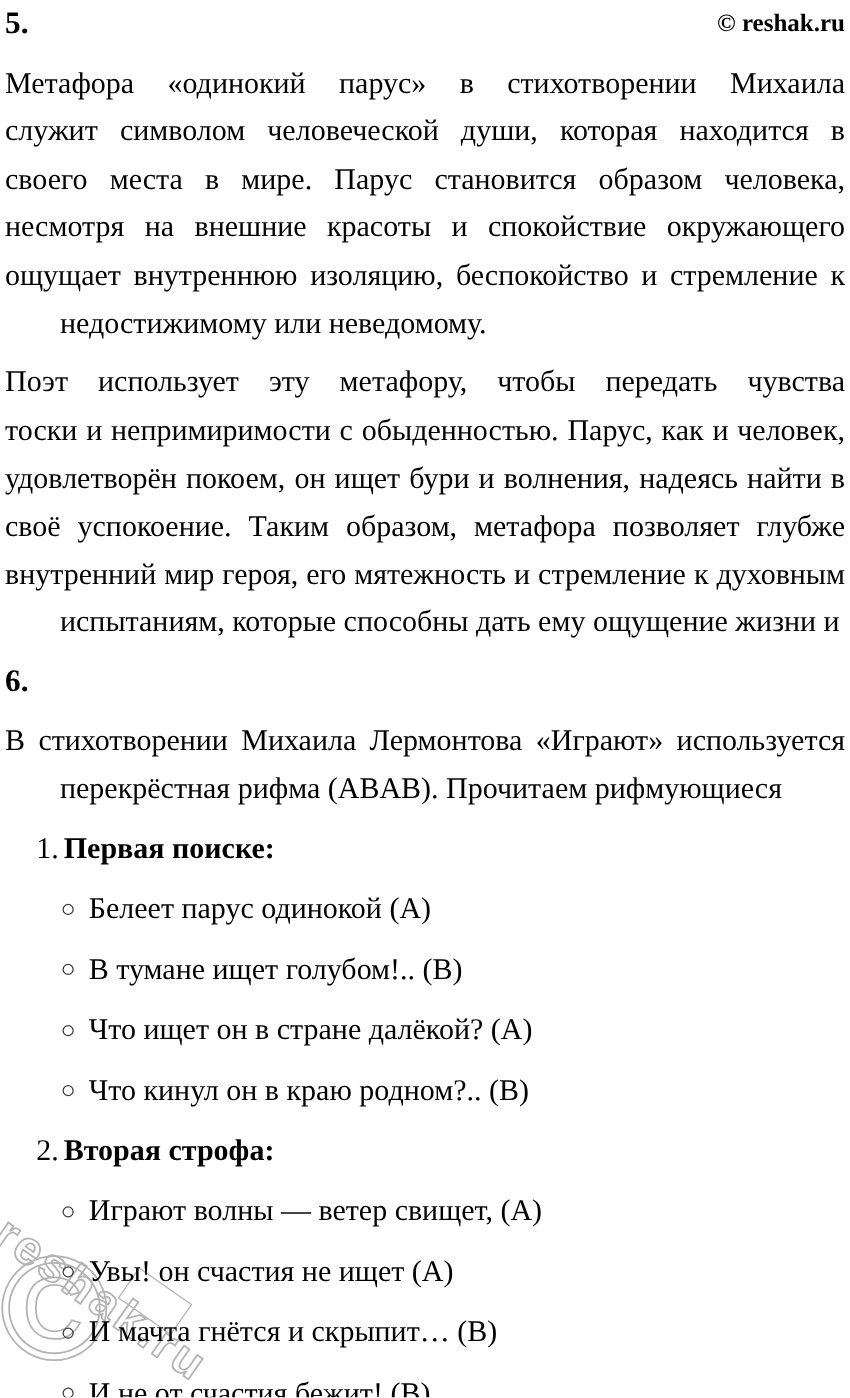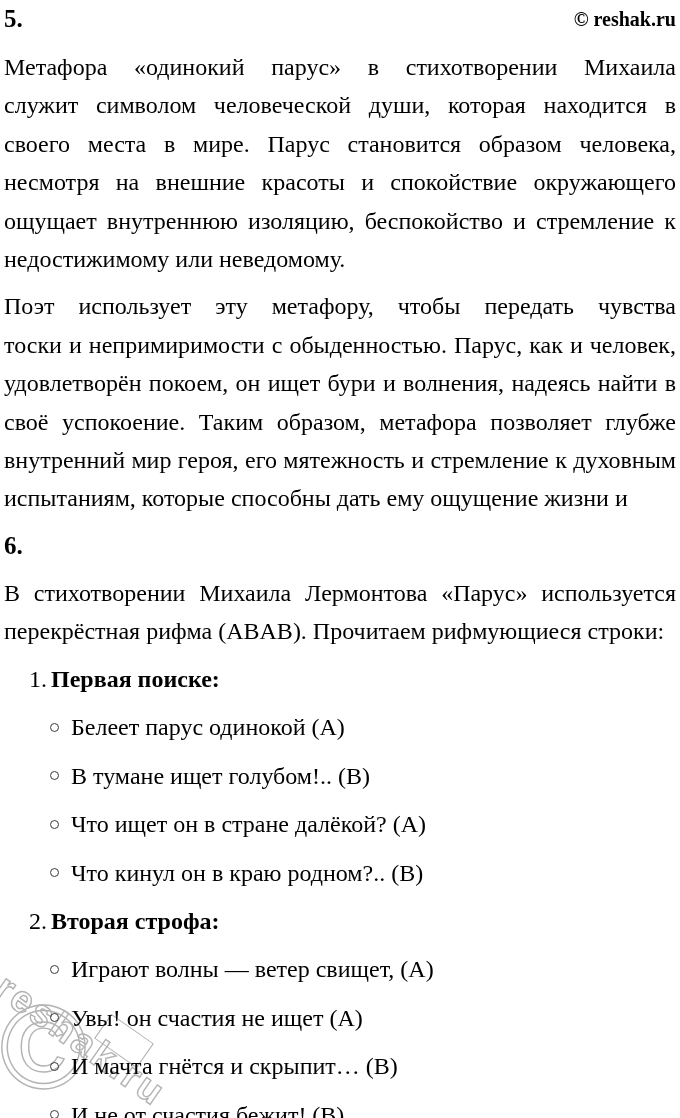--- a/index.html
+++ b/index.html
@@ -42,21 +42,21 @@
   }
   .hdr {
     display: flex; justify-content: space-between; align-items: flex-start;
     line-height: 30px; margin-bottom: 14px;
   }
   .hdr-num { font-weight: bold; font-size: 25px; }
   .hdr-copy { font-size: 20px; font-weight: bold; }
   .para { margin: 0 0 9px 0; }
   .line { line-height: 38.4px; height: 38.4px; overflow: hidden; }
   .line.j { text-align: justify; text-align-last: justify; }
-  .line.last { text-align: left; }
+  .line.last { text-align: left; margin-left: 44px; }
   .sec-num {
     font-weight: bold; font-size: 25px;
     line-height: 38.4px; margin-bottom: 9px;
   }
   .li-head { margin-left: 25px; line-height: 38.4px; margin-bottom: 10px; }
   .li-num { display: inline-block; width: 22px; }
   .li-label { font-weight: bold; }
   .li-sub {
     margin-left: 46px; line-height: 38.4px; margin-bottom: 10px;
     display: flex; align-items: center;
@@ -101,21 +101,21 @@
       <div class="line j">тоски и непримиримости с обыденностью. Парус, как и человек, не</div>
       <div class="line j">удовлетворён покоем, он ищет бури и волнения, надеясь найти в них</div>
       <div class="line j">своё успокоение. Таким образом, метафора позволяет глубже раскрыть</div>
       <div class="line j">внутренний мир героя, его мятежность и стремление к духовным</div>
       <div class="line last">испытаниям, которые способны дать ему ощущение жизни и смысла.</div>
     </div>
 
     <div class="sec-num">6.</div>
 
     <div class="para">
-      <div class="line j">В стихотворении Михаила Лермонтова «Парус» используется</div>
+      <div class="line j">В стихотворении Михаила Лермонтова «Играют» используется</div>
       <div class="line last">перекрёстная рифма (ABAB). Прочитаем рифмующиеся строки:</div>
     </div>
 
     <div class="li-head">
       <span class="li-num">1.</span><span class="li-label">Первая поиске:</span>
     </div>
     <div class="li-sub">
       <span class="bullet-circle"></span>
       <span>Белеет парус одинокой (А)</span>
     </div>

